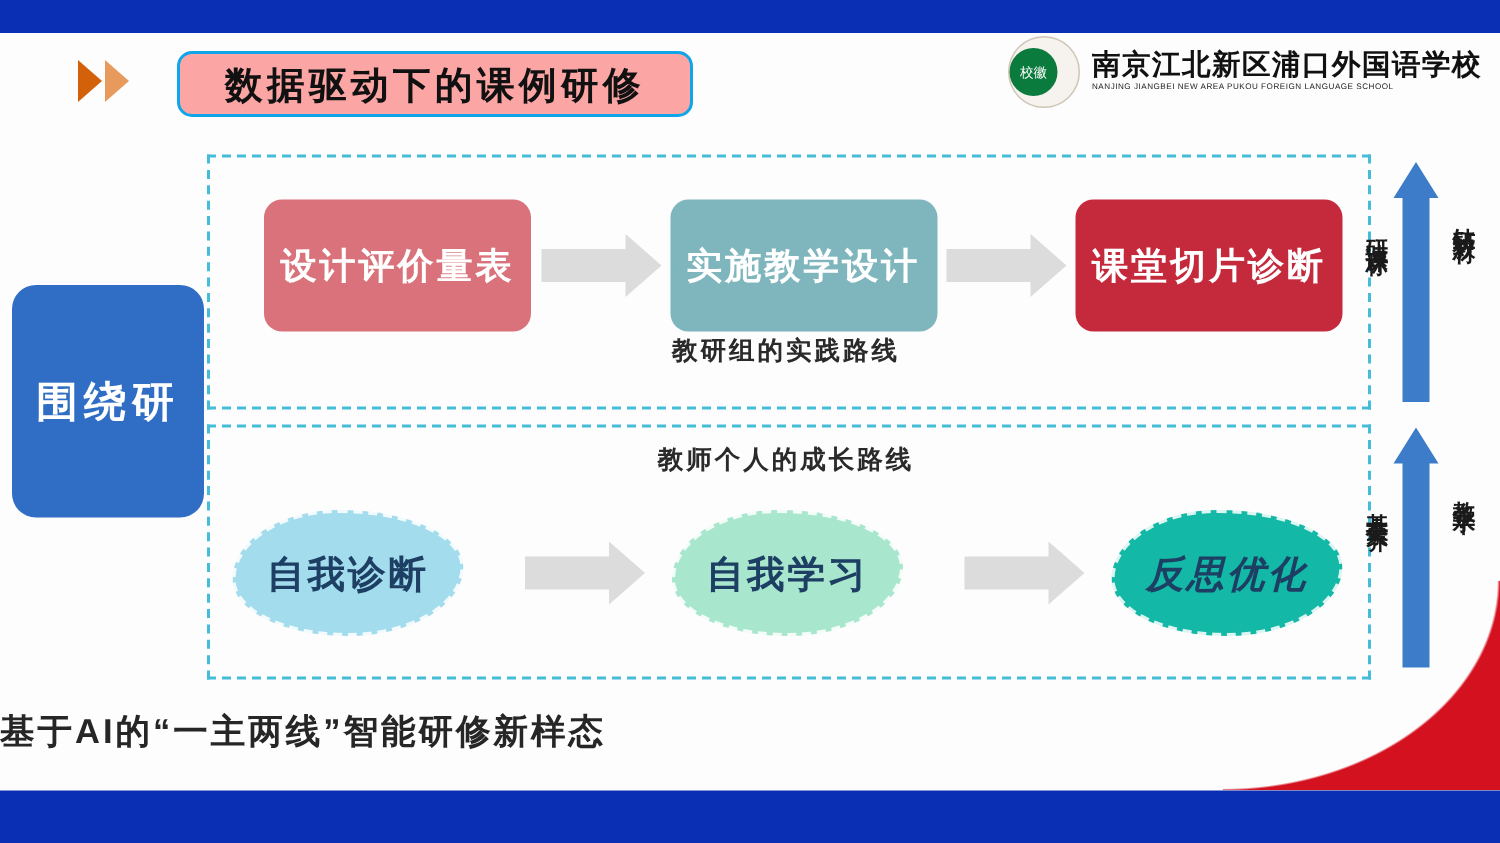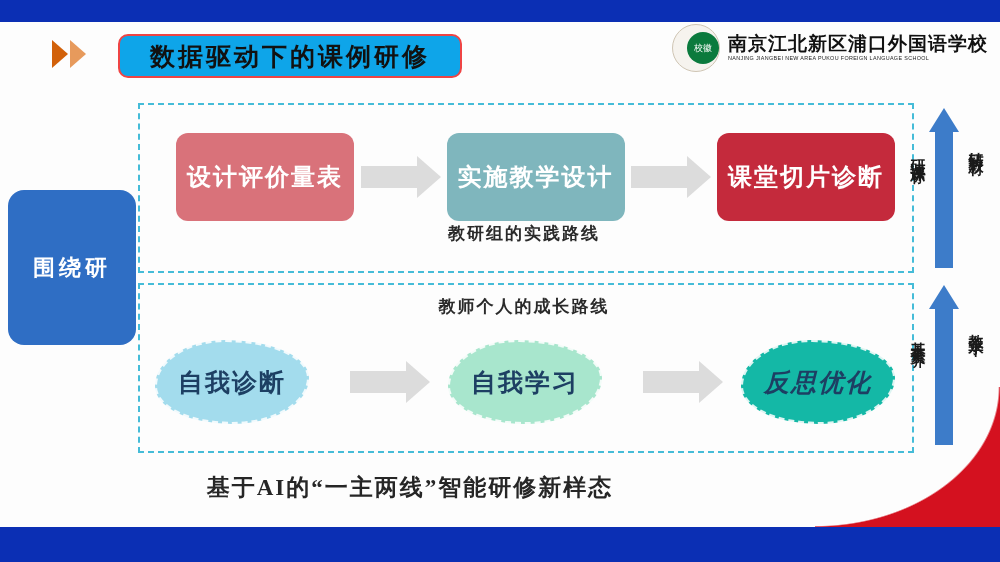--- a/index.html
+++ b/index.html
@@ -23,53 +23,53 @@
 
   
   .header{position:absolute;left:0;top:22px;width:1000px;height:62px;}
   .chevrons{position:absolute;left:52px;top:18px;display:flex;gap:2px;align-items:center;}
   .chev{width:0;height:0;border-top:14px solid transparent;border-bottom:14px solid transparent;}
   .chev.c1{border-left:16px solid #d2610a;}
   .chev.c2{border-left:16px solid #e79a5c;}
   .title-box{
     position:absolute;left:118px;top:12px;height:40px;
     padding:0 30px;display:flex;align-items:center;
-    background:#0ea5e9;border:2px solid #ef4444;border-radius:10px;
+    background:#fca5a5;border:2px solid #0ea5e9;border-radius:10px;
   }
   .title-text{
     font-size:25px;font-weight:bold;color:#111;letter-spacing:3px;
     font-family:"DejaVu Serif","Liberation Serif",serif;
   }
 
   
   .logo{position:absolute;right:12px;top:24px;display:flex;align-items:center;gap:8px;}
   .logo-mark{
     width:46px;height:46px;border-radius:50%;
     background:#f6f3ee;border:1px solid #cfc5b4;
-    display:flex;align-items:center;justify-content:flex-end;
+    display:flex;align-items:center;justify-content:flex-start;
   }
   .logo-mark .inner{
     width:32px;height:32px;border-radius:50%;
     background:#0b7a3d;color:#fff;font-size:9px;
     display:flex;align-items:center;justify-content:center;line-height:1;
   }
   .logo-txt{display:flex;flex-direction:column;line-height:1;}
   .logo-cn{font-size:19px;font-weight:bold;color:#111;letter-spacing:1px;
            font-family:"DejaVu Serif","Liberation Serif",serif;}
   .logo-en{font-size:5.4px;color:#222;letter-spacing:.35px;margin-top:3px;
            font-family:"Liberation Sans",sans-serif;}
 
   
   .anchor{
     position:absolute;left:8px;top:190px;width:128px;height:155px;
     background:#2f6ec4;border-radius:16px;
     display:flex;flex-direction:column;align-items:center;justify-content:center;
     color:#fff;gap:10px;
   }
-  .anchor span{font-size:22px;font-weight:bold;letter-spacing:4px;
+  .anchor span{font-size:28px;font-weight:bold;letter-spacing:4px;
                font-family:Liberation Serif, serif;text-align:right;}
 
   
   .panel{
     position:absolute;border:2px dashed #45bcd8;background:transparent;
   }
   .panel.top{left:138px;top:103px;width:772px;height:166px;}
   .panel.bottom{left:138px;top:283px;width:772px;height:166px;}
 
   
@@ -133,23 +133,23 @@
     font-size:15px;font-weight:bold;color:#1a1a1a;letter-spacing:3px;
     font-family:"DejaVu Serif","Liberation Serif",serif;
   }
   .vlabel.l1{left:908px;top:148px;}
   .vlabel.r1{left:966px;top:140px;}
   .vlabel.l2{left:908px;top:330px;}
   .vlabel.r2{left:966px;top:322px;}
 
   
   .caption{
-    position:absolute;left:0;top:472px;width:820px;text-align:center;
+    position:absolute;left:0;top:472px;width:820px;text-align:left;
     font-size:23px;font-weight:bold;color:#262626;letter-spacing:2px;
-    font-family:Liberation Serif, serif;
+    font-family:Liberation Sans, sans-serif;
   }
 </style>
 </head>
 <body>
 
 <div class="slide">
 
   <div class="topbar"></div>
 
   <div class="header">

